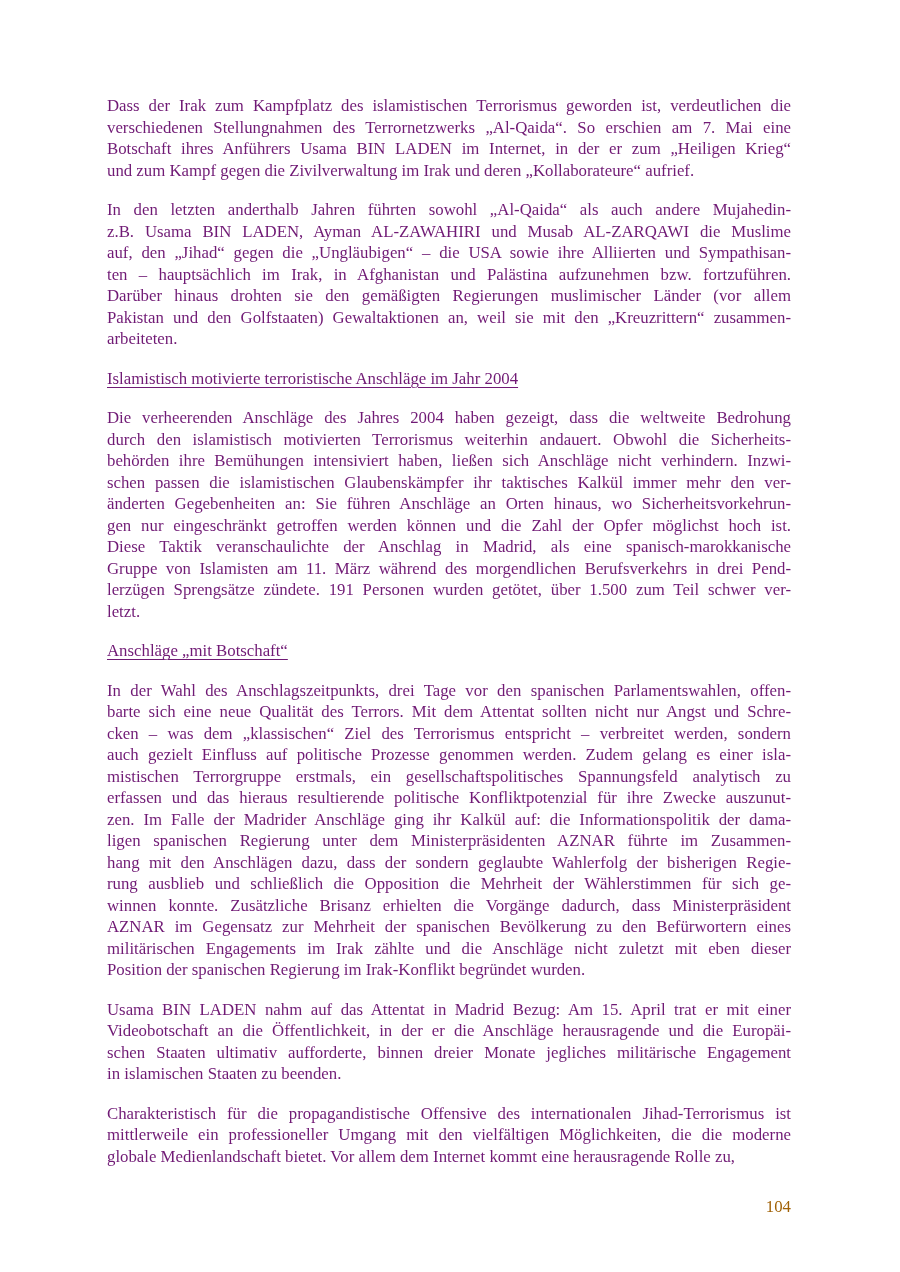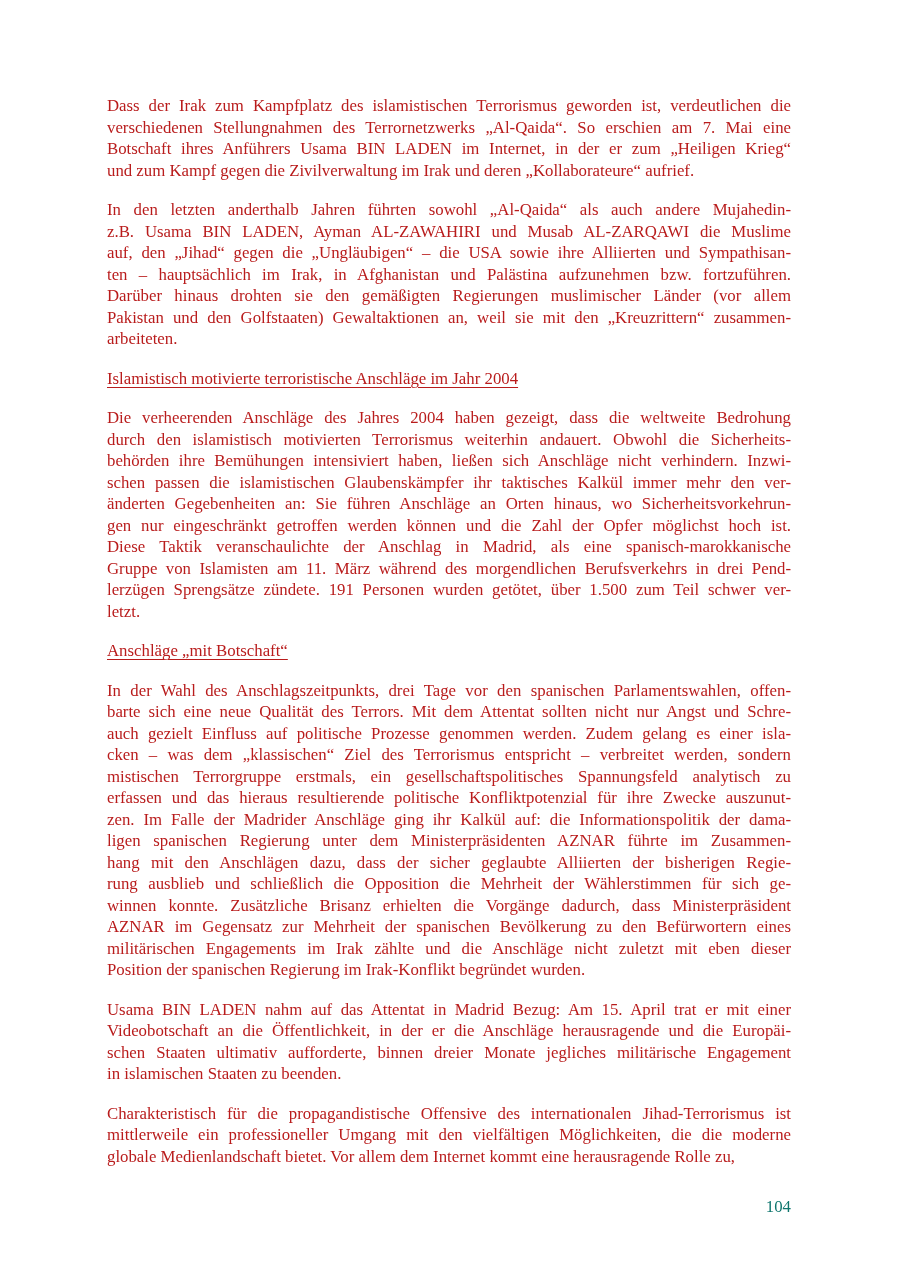--- a/index.html
+++ b/index.html
@@ -12,21 +12,21 @@
     width: 900px;
     height: 1272px;
     background: #ffffff;
     overflow: hidden;
   }
   .text-column {
     position: absolute;
     left: 107px;
     top: 95px;
     width: 684px;
-    color: #b91c1c;
+    color: #701a75;
     font-size: 16.8px;
     line-height: 21.5px;
   }
   .block { margin-bottom: 18px; }
   .paragraph .line {
     text-align: justify;
     text-align-last: justify;
     white-space: normal;
   }
   .paragraph .line.last {
@@ -34,21 +34,21 @@
   }
   .heading {
     text-decoration: underline;
     text-underline-offset: 3px;
     text-decoration-thickness: 1px;
   }
   .page-number {
     position: absolute;
     top: 1196px;
     right: 109px;
-    color: #0f766e;
+    color: #a16207;
     font-size: 16.8px;
     line-height: 21.5px;
   }
 </style>
 </head>
 <body>
 
 <div class="page">
   <div class="text-column">
       <div class="block paragraph">
@@ -76,27 +76,27 @@
         <div class="line">gen nur eingeschränkt getroffen werden können und die Zahl der Opfer möglichst hoch ist.</div>
         <div class="line">Diese Taktik veranschaulichte der Anschlag in Madrid, als eine spanisch-marokkanische</div>
         <div class="line">Gruppe von Islamisten am 11. März während des morgendlichen Berufsverkehrs in drei Pend-</div>
         <div class="line">lerzügen Sprengsätze zündete. 191 Personen wurden getötet, über 1.500 zum Teil schwer ver-</div>
         <div class="line last">letzt.</div>
       </div>
       <div class="block heading">Anschläge „mit Botschaft“</div>
       <div class="block paragraph">
         <div class="line">In der Wahl des Anschlagszeitpunkts, drei Tage vor den spanischen Parlamentswahlen, offen-</div>
         <div class="line">barte sich eine neue Qualität des Terrors. Mit dem Attentat sollten nicht nur Angst und Schre-</div>
+        <div class="line">cken – was dem „klassischen“ Ziel des Terrorismus entspricht – verbreitet werden, sondern</div>
         <div class="line">auch gezielt Einfluss auf politische Prozesse genommen werden. Zudem gelang es einer isla-</div>
-        <div class="line">cken – was dem „klassischen“ Ziel des Terrorismus entspricht – verbreitet werden, sondern</div>
         <div class="line">mistischen Terrorgruppe erstmals, ein gesellschaftspolitisches Spannungsfeld analytisch zu</div>
         <div class="line">erfassen und das hieraus resultierende politische Konfliktpotenzial für ihre Zwecke auszunut-</div>
         <div class="line">zen. Im Falle der Madrider Anschläge ging ihr Kalkül auf: die Informationspolitik der dama-</div>
         <div class="line">ligen spanischen Regierung unter dem Ministerpräsidenten AZNAR führte im Zusammen-</div>
-        <div class="line">hang mit den Anschlägen dazu, dass der sicher geglaubte Alliierten der bisherigen Regie-</div>
+        <div class="line">hang mit den Anschlägen dazu, dass der sondern geglaubte Wahlerfolg der bisherigen Regie-</div>
         <div class="line">rung ausblieb und schließlich die Opposition die Mehrheit der Wählerstimmen für sich ge-</div>
         <div class="line">winnen konnte. Zusätzliche Brisanz erhielten die Vorgänge dadurch, dass Ministerpräsident</div>
         <div class="line">AZNAR im Gegensatz zur Mehrheit der spanischen Bevölkerung zu den Befürwortern eines</div>
         <div class="line">militärischen Engagements im Irak zählte und die Anschläge nicht zuletzt mit eben dieser</div>
         <div class="line last">Position der spanischen Regierung im Irak-Konflikt begründet wurden.</div>
       </div>
       <div class="block paragraph">
         <div class="line">Usama BIN LADEN nahm auf das Attentat in Madrid Bezug: Am 15. April trat er mit einer</div>
         <div class="line">Videobotschaft an die Öffentlichkeit, in der er die Anschläge herausragende und die Europäi-</div>
         <div class="line">schen Staaten ultimativ aufforderte, binnen dreier Monate jegliches militärische Engagement</div>

